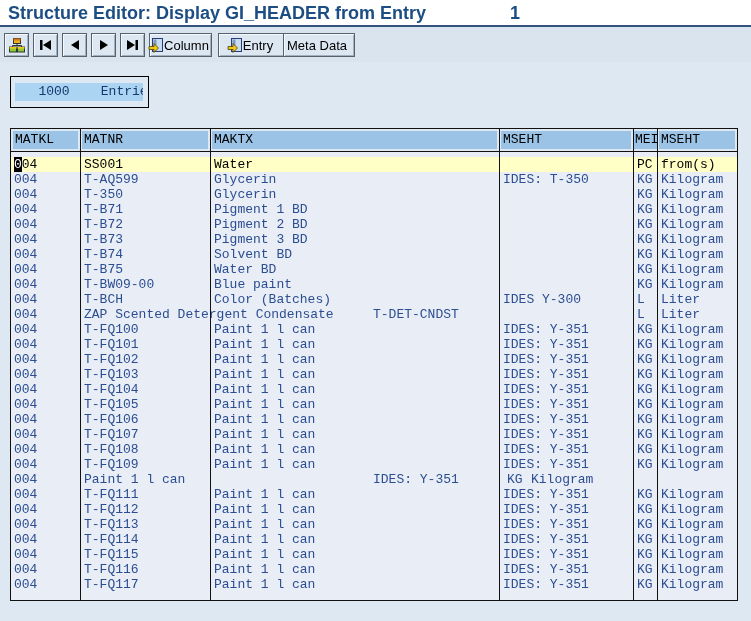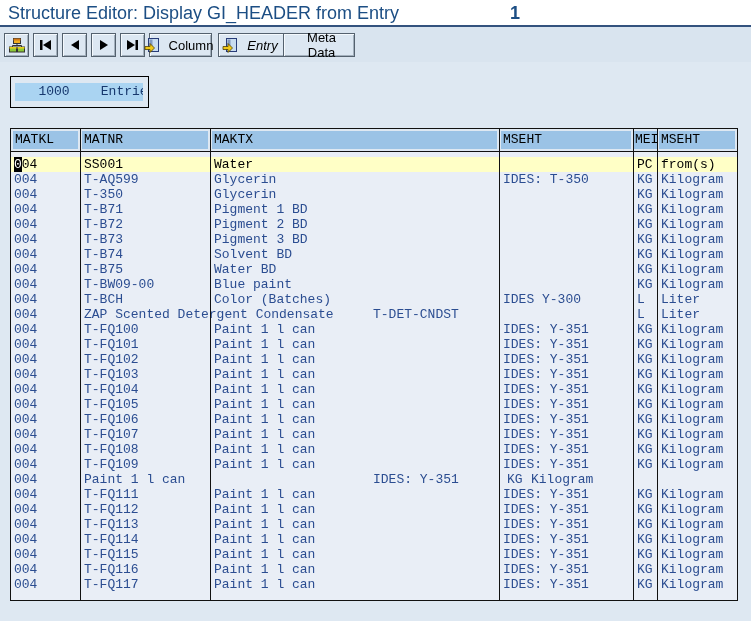--- a/index.html
+++ b/index.html
@@ -9,41 +9,41 @@
     font-family:"Liberation Sans",sans-serif;
   }
   
   .titlebar{
     position:absolute;left:0;top:0;width:751px;height:25px;
     background:#ffffff;border-bottom:2px solid #33527e;
     box-sizing:content-box;
   }
   .title-text{
     position:absolute;left:8px;top:3px;
-    font-size:18px;font-weight:normal;color:#1c4e84;white-space:pre;
+    font-size:18px;font-weight:bold;color:#1c4e84;white-space:pre;
   }
   .entry-number{
     position:absolute;left:510px;top:3px;
     font-size:18px;font-weight:bold;color:#1c4e84;
   }
   
   .toolbar{
     position:absolute;left:0;top:27px;width:751px;height:35px;
     background:#d9e4ef;
   }
   .tbtn{
     position:absolute;top:6px;height:24px;box-sizing:border-box;
     background:#dce7f2;border:1px solid #54616e;
     box-shadow:inset 1px 1px 0 #f4f9fd, inset -1px -1px 0 #a3b0bd;
     display:flex;align-items:center;justify-content:center;
     font-family:"Liberation Sans",sans-serif;font-size:13px;color:#000;
     padding:0;cursor:default;
   }
   .tbtn svg{display:block;}
-  .tbtn .lbl{padding:0 4px 0 9px;}
+  .tbtn .lbl{padding:0 4px 0 0;}
   
   .entries-box{
     position:absolute;left:10px;top:76px;width:139px;height:32px;
     box-sizing:border-box;border:1px solid #000;background:#dee8f2;
   }
   .entries-inner{
     position:absolute;left:4px;top:6px;width:128px;height:18px;
     background:#aad4f2;color:#17386e;
     font-family:"Liberation Mono","DejaVu Sans Mono",monospace;
     font-size:13px;line-height:18px;white-space:pre;overflow:hidden;
@@ -140,21 +140,21 @@
   <button class="tbtn" style="left:149px;width:63px;">
     <span>
       <svg width="16" height="17" viewBox="0 0 16 17">
         <rect x="4.5" y="1.5" width="10" height="13" fill="#c8dcf0" stroke="#283c78"></rect>
         <rect x="5.5" y="2.5" width="3" height="11" fill="#8098c0"></rect>
         <path d="M1 9.5 L6 9.5 L6 6.5 L10.5 11 L6 15.5 L6 12.5 L1 12.5 Z" fill="#f0c818" stroke="#504000" stroke-width="0.8"></path>
       </svg>
     </span>
     <span class="lbl">Column</span>
   </button>
-  <button class="tbtn" style="left:218px;width:68px;font-style:italic;">
+  <button class="tbtn" style="left:218px;width:68px;">
     <span>
       <svg width="16" height="17" viewBox="0 0 16 17">
         <rect x="4.5" y="1.5" width="10" height="13" fill="#c8dcf0" stroke="#283c78"></rect>
         <rect x="5.5" y="2.5" width="3" height="11" fill="#8098c0"></rect>
         <path d="M1 9.5 L6 9.5 L6 6.5 L10.5 11 L6 15.5 L6 12.5 L1 12.5 Z" fill="#f0c818" stroke="#504000" stroke-width="0.8"></path>
       </svg>
     </span>
     <span class="lbl">Entry</span>
   </button>
   <button class="tbtn" style="left:283px;width:72px;">

